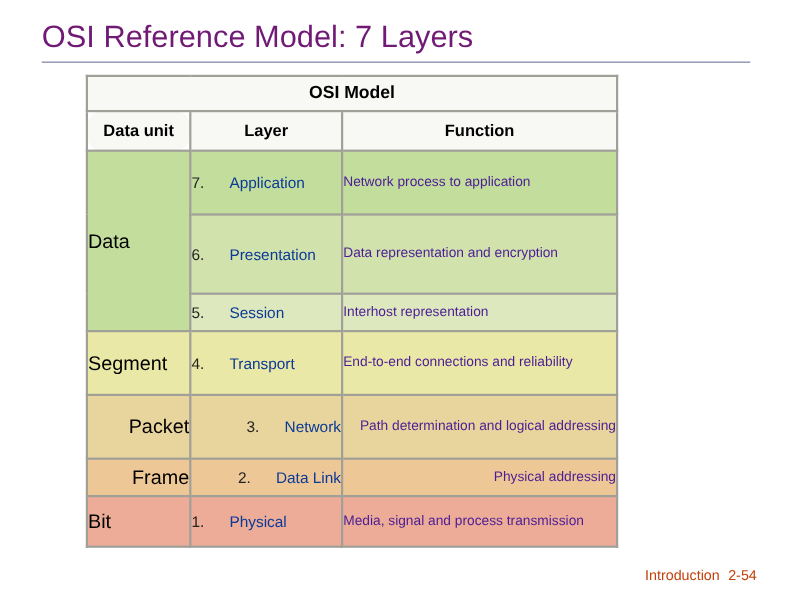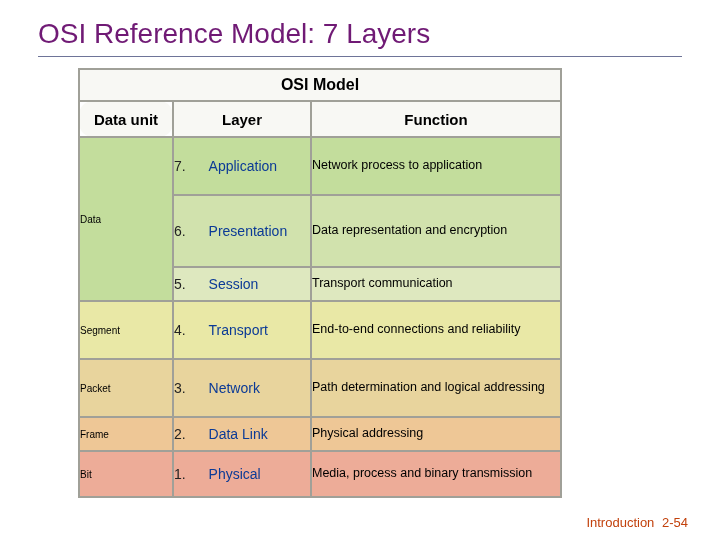--- a/index.html
+++ b/index.html
@@ -59,50 +59,50 @@
     font-weight: bold;
     font-size: 15px;
     height: 34px;
   }
   .col-data { width: 92px; border-radius: 14px; }
   .col-layer { width: 136px; }
   .col-func  { width: 248px; }
 
   .du-cell {
     padding-left: 8px;
-    font-size: 10px;
+    font-size: 18px;
   }
   .layer-cell {
     padding-left: 8px;
     font-size: 14px;
     white-space: nowrap;
   }
   .layer-num { color: #222; }
   .layer-name { color: #0b3a96; margin-left: 19px; }
   .func-cell {
     padding: 8px 8px;
     font-size: 12.5px;
-    color: #000000;
+    color: #4c1d95;
     line-height: 1.9;
   }
 
   .bg-green1 { background: #c3dd9c; }
   .bg-green2 { background: #d1e2ad; }
   .bg-green3 { background: #dee8bf; }
   .bg-yellow { background: #e9e8a6; }
   .bg-tan    { background: #e8d49d; }
   .bg-orange { background: #eec796; }
   .bg-red    { background: #edac98; }
 
   .r-app  { height: 58px; }
   .r-pres { height: 72px; }
   .r-sess { height: 34px; }
   .r-tran { height: 58px; border-radius: 23px; }
-  .r-netw { height: 58px; }
-  .r-link { height: 34px; }
+  .r-netw { height: 58px; text-align: right; }
+  .r-link { height: 34px; text-align: right; }
   .r-phys { height: 46px; }
 
   .footer {
     position: absolute;
     right: 32px;
     bottom: 10px;
     font-size: 13px;
     color: #c2410c;
   }
   .footer .lbl { margin-right: 4px; }
@@ -141,21 +141,21 @@
         <span class="layer-name">Presentation</span>
       </td>
       <td class="func-cell bg-green2">Data representation and encryption</td>
     </tr>
 
     <tr class="r-sess">
       <td class="layer-cell bg-green3">
         <span class="layer-num">5.</span>
         <span class="layer-name">Session</span>
       </td>
-      <td class="func-cell bg-green3">Transport communication</td>
+      <td class="func-cell bg-green3">Interhost representation</td>
     </tr>
 
     <tr class="r-tran">
       <td class="du-cell bg-yellow">Segment</td>
       <td class="layer-cell bg-yellow">
         <span class="layer-num">4.</span>
         <span class="layer-name">Transport</span>
       </td>
       <td class="func-cell bg-yellow">End-to-end connections and reliability</td>
     </tr>
@@ -177,21 +177,21 @@
       </td>
       <td class="func-cell bg-orange">Physical addressing</td>
     </tr>
 
     <tr class="r-phys">
       <td class="du-cell bg-red">Bit</td>
       <td class="layer-cell bg-red">
         <span class="layer-num">1.</span>
         <span class="layer-name">Physical</span>
       </td>
-      <td class="func-cell bg-red">Media, process and binary transmission</td>
+      <td class="func-cell bg-red">Media, signal and process transmission</td>
     </tr>
   </tbody>
     </table>
 
   <div class="footer">
     <span class="lbl">Introduction</span>
     <span>2-54</span>
   </div>
 
 </div>

